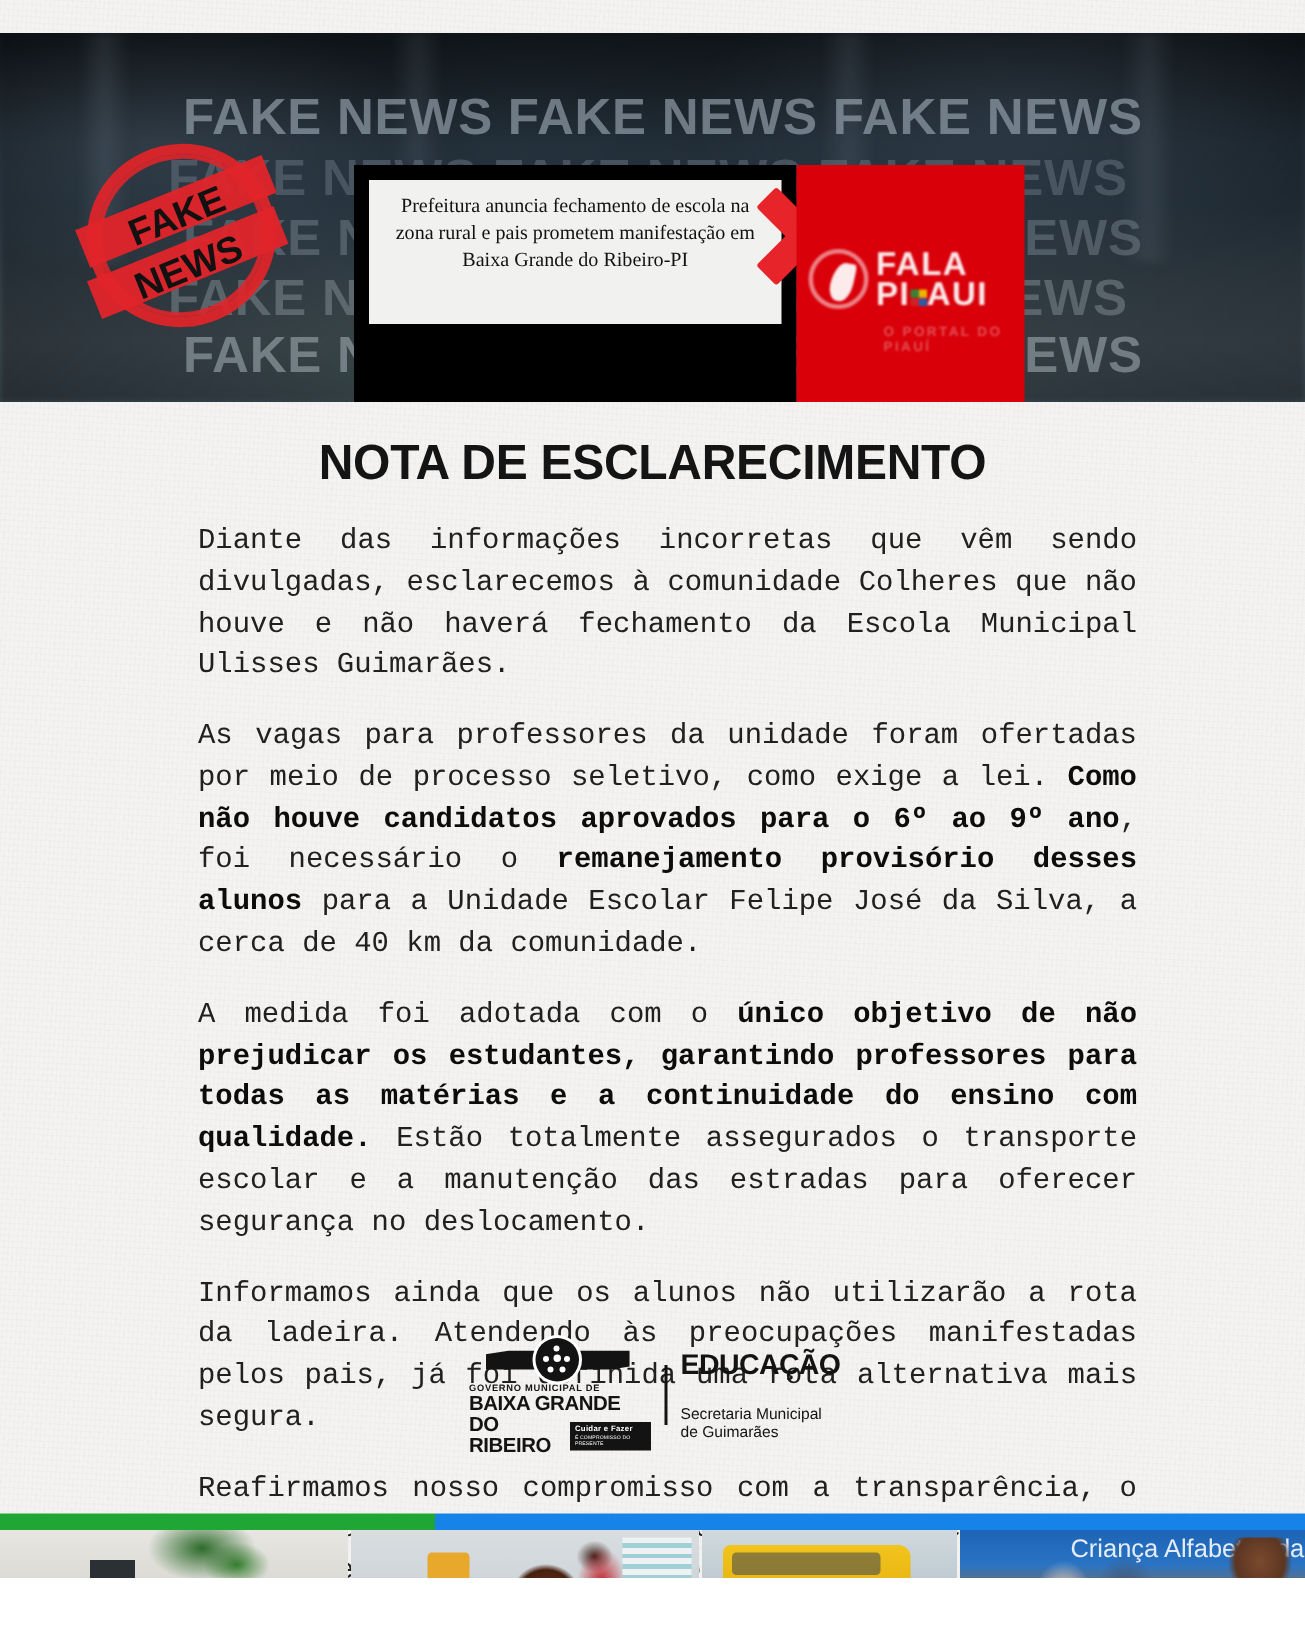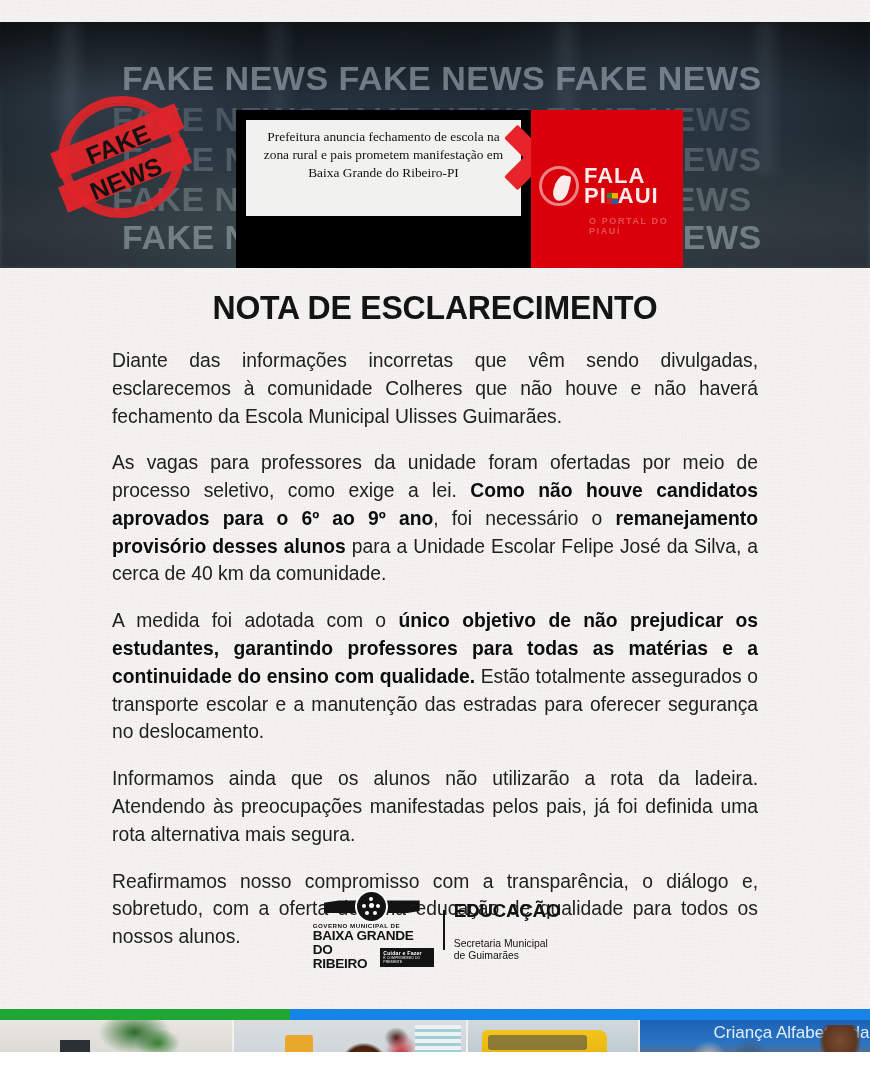--- a/index.html
+++ b/index.html
@@ -248,21 +248,22 @@
   #paragraphs {
     margin: 20px auto 0 auto;
     width: 646px;
   }
   .para {
     color: #20201f;
     font-size: 19.3px;
     line-height: 1.44;
     text-align: justify;
     margin-bottom: 19px;
-    font-family: Liberation Sans, sans-serif;
+    font-family: Liberation Mono, monospace;
+    margin-left: 20px;
   }
   .para:last-child { margin-bottom: 0; }
   .para b { font-weight: 700; color: #0c0c0c; }
 
   
   #footer-logos {
     position: absolute;
     left: 0; bottom: 38px;
     width: 870px;
     display: flex;

